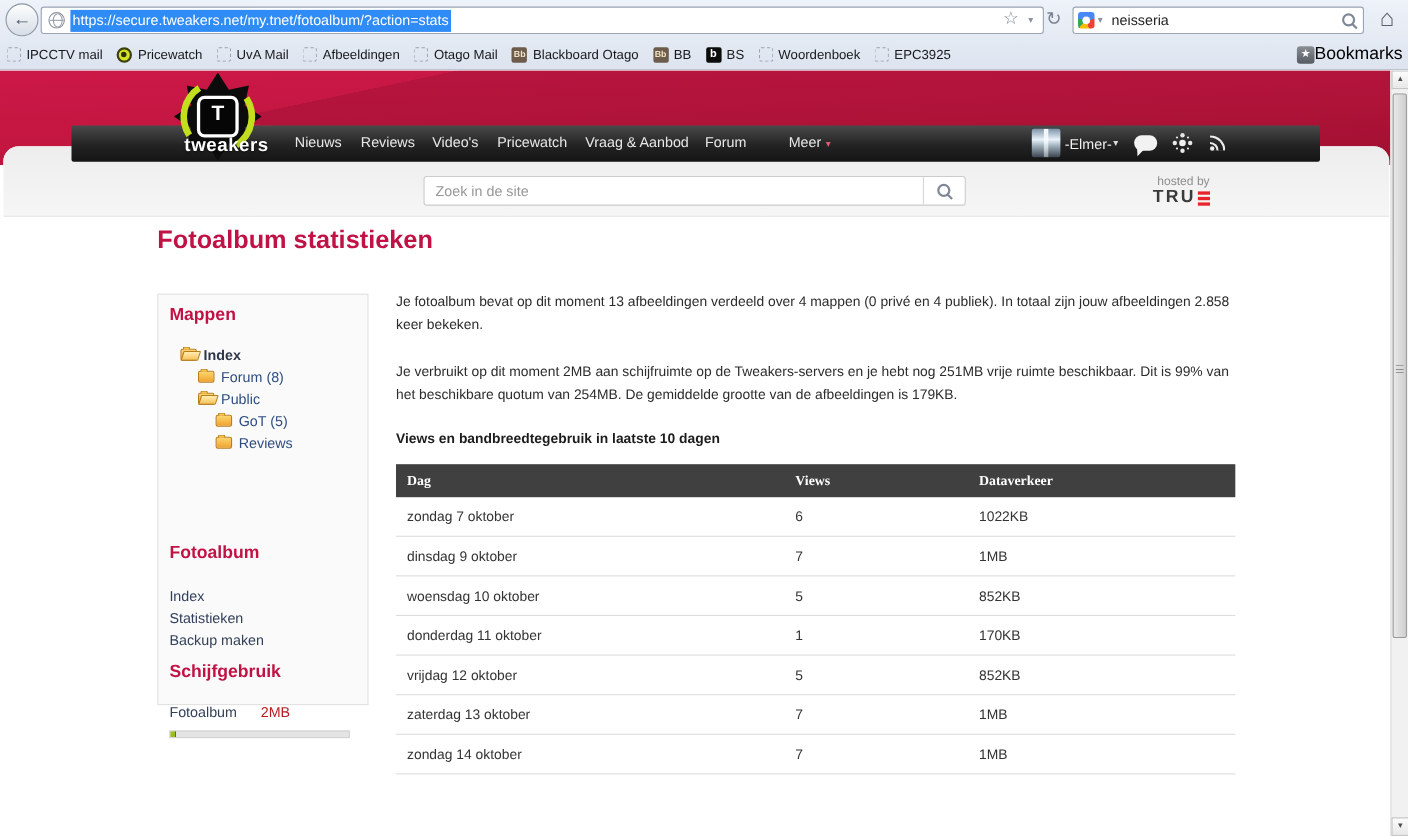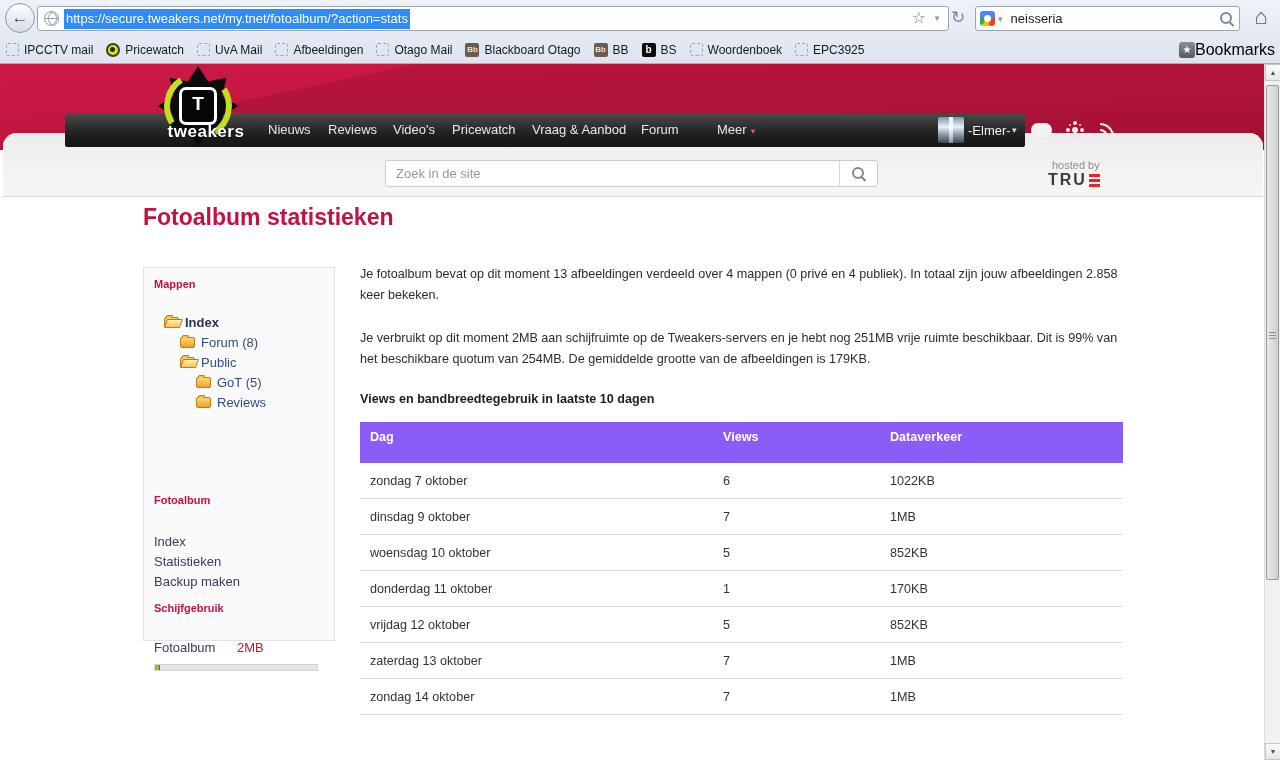--- a/index.html
+++ b/index.html
@@ -57,21 +57,21 @@
   .viewport{position:absolute;left:0;top:64px;width:1280px;height:696px;background:#fff;overflow:hidden;}
   .banner{position:absolute;left:0;top:0;width:1264px;height:86px;
     background:linear-gradient(178deg,#cc1848 0%,#c2163f 55%,#b01236 100%);z-index:1;}
   .banner::before{content:"";position:absolute;inset:0;
     background:conic-gradient(from 150deg at 200px 46px,rgba(60,0,14,.18) 0 22deg,transparent 22deg 55deg,rgba(60,0,14,.14) 55deg 72deg,transparent 72deg 288deg,rgba(60,0,14,.14) 288deg 305deg,transparent 305deg 338deg,rgba(60,0,14,.18) 338deg 360deg);}
   .sheet{position:absolute;left:3px;top:69px;width:1260px;height:627px;background:#fff;
     border-radius:14px 14px 0 0;z-index:2;}
   .substrip{position:absolute;left:0;top:0;width:100%;height:64px;border-radius:14px 14px 0 0;
     background:linear-gradient(#ededed,#f6f6f6);border-bottom:1px solid #d5d5d5;}
 
-  .navbar{position:absolute;left:65px;top:50px;width:960px;height:33px;z-index:3;
+  .navbar{position:absolute;left:65px;top:50px;width:1135px;height:33px;z-index:3;
     background:linear-gradient(#4a4a4a,#232323 55%,#141414);border-radius:2px;}
   .nav-link{position:absolute;top:8px;font-size:13px;color:#e8e8e8;cursor:pointer;white-space:nowrap;}
   .n1{left:203px}.n2{left:263px}.n3{left:328px}.n4{left:387px}.n5{left:467px}.n6{left:576px}.n7{left:652px}
   .nav-link .arr{font-size:9px;color:#d85b74;margin-left:4px;}
   .avatar{position:absolute;left:873px;top:3px;width:26px;height:26px;border-radius:2px;cursor:pointer;
     background:linear-gradient(#7e93a8 0%,#e8f2fa 38%,#9fb0bd 60%,#3c4450 100%);overflow:hidden;}
   .avatar::after{content:"";position:absolute;left:11px;top:0;width:4px;height:26px;
     background:linear-gradient(rgba(255,255,255,.95),rgba(255,255,255,.4));}
   .username{position:absolute;left:903px;top:9px;font-size:13px;color:#f0f0f0;cursor:pointer;}
   .user-arr{position:absolute;left:947px;top:11px;font-size:9px;color:#ddd;}
@@ -111,21 +111,21 @@
   .hostedby .hb{font-size:11px;color:#8d8d8d;margin-left:4px;}
   .truelogo{font-size:16px;font-weight:bold;color:#3a3a3a;letter-spacing:2px;display:flex;align-items:center;cursor:pointer;}
   .truebars{display:inline-block;margin-left:2px;}
   .truebars i{display:block;width:11px;height:3px;background:#e8232a;margin:2px 0;}
 
   
   .page-title{position:absolute;left:143px;top:140px;font-size:23px;font-weight:bold;color:#c01245;z-index:3;}
 
   .sidebox{position:absolute;left:143px;top:203px;width:192px;height:374px;background:#fafafa;
     border:1px solid #e2e2e2;z-index:3;font-size:13px;}
-  .side-h{color:#c01245;font-weight:bold;font-size:11px;position:absolute;left:10px;}
+  .side-h{color:#c01245;font-weight:bold;font-size:16px;position:absolute;left:10px;}
   .h-mappen{top:10px;}
   .h-fotoalbum{top:226px;}
   .h-schijf{top:334px;}
   .tree{position:absolute;left:10px;top:44px;}
   .tree-row{height:20px;display:flex;align-items:center;cursor:pointer;white-space:nowrap;}
   .ind1{padding-left:10px;}.ind2{padding-left:26px;}.ind3{padding-left:42px;}
   .fo{position:relative;display:inline-block;width:15px;height:11px;margin-right:6px;flex:none;
     background:linear-gradient(#fcd66d,#f0a22e);border:1px solid #b87e1e;border-radius:2px;}
   .fo::before{content:"";position:absolute;top:-3px;left:1px;width:5px;height:2px;background:#f3c14f;
     border:1px solid #b87e1e;border-bottom:none;border-radius:2px 2px 0 0;}
@@ -140,21 +140,21 @@
   .disk-label{color:#334059;font-size:13px;}
   .disk-val{position:absolute;left:83px;top:0;color:#b91c1c;font-size:13px;}
   .pbar{position:absolute;left:10px;top:396px;width:164px;height:7px;background:#e4e4e4;border:1px solid #d2d2d2;}
   .pfill{position:absolute;left:0;top:0;height:100%;width:5px;background:#9cc01d;border-right:1px solid #5d7a10;}
 
   .main{position:absolute;left:360px;top:200px;width:763px;z-index:3;color:#2c2c2c;}
   .main p{margin:0 0 22px 0;font-size:12.6px;line-height:21px;}
   .tbl-title{font-size:12.6px;font-weight:bold;margin:21px 0 16px 0;color:#1c1c1c;}
   .tbl{width:763px;margin-top:0;}
   .trow{position:relative;height:36px;border-bottom:1px solid #ddd;font-size:12.6px;color:#333;}
-  .thead{height:41px;background:#8b5cf6;color:#fff;font-weight:bold;border-bottom:none;}
+  .thead{height:30px;background:#404040;color:#fff;font-weight:bold;border-bottom:none;font-family:Liberation Serif, serif;}
   .c1,.c2,.c3{position:absolute;top:0;line-height:36px;white-space:nowrap;}
   .thead .c1,.thead .c2,.thead .c3{line-height:30px;}
   .c1{left:10px;}.c2{left:363px;}.c3{left:530px;}
 
   
   .scrollbar{position:absolute;right:0;top:0;width:16px;height:696px;background:#f1f1f1;
     border-left:1px solid #dcdcdc;z-index:5;}
   .sb-btn{position:absolute;left:0;width:16px;height:17px;background:linear-gradient(#fcfcfc,#e8e8e8);
     border:1px solid #c6c6c6;color:#505050;font-size:7px;text-align:center;line-height:15px;cursor:pointer;}
   .sb-up{top:0;}

